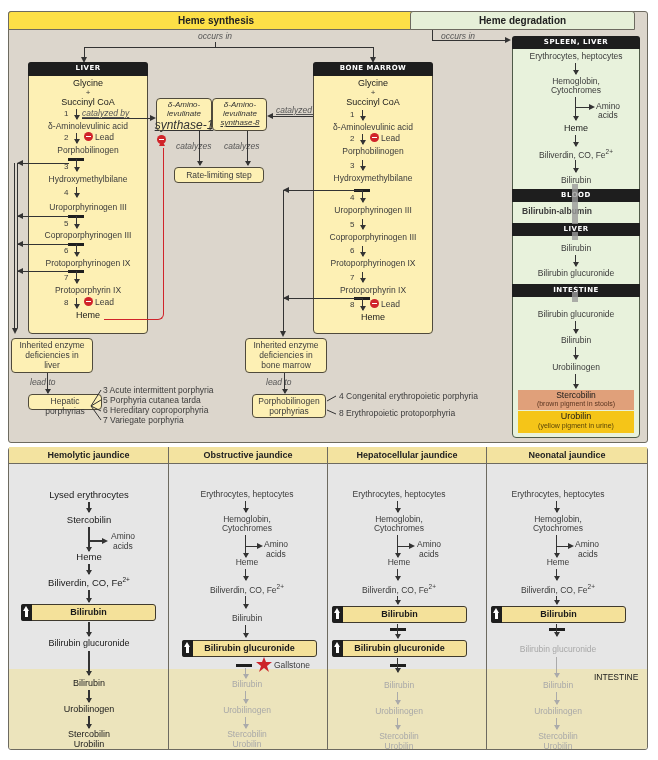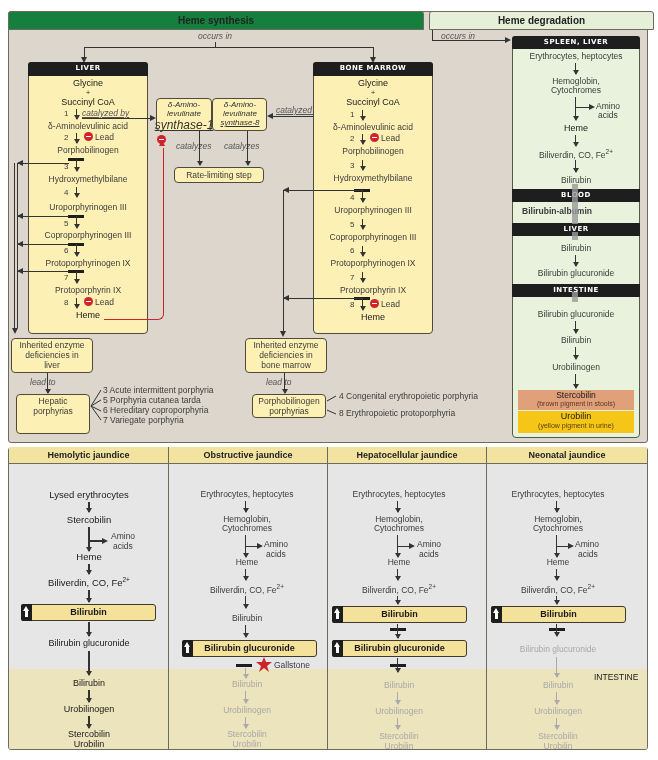--- a/index.html
+++ b/index.html
@@ -2,21 +2,21 @@
 <html><head>
 <meta charset="utf-8">
 <style>
   * { box-sizing: border-box; margin: 0; padding: 0; }
   body { width: 658px; height: 760px; background: #ffffff; position: relative; overflow: hidden;
          font-family: "Liberation Sans", sans-serif; color: #2b2b2b; }
   .abs { position: absolute; }
   .panel { position: absolute; border: 1.5px solid #6d6a60; border-radius: 3px; background: #dcd6cc; }
   .hdr { position: absolute; font-weight: bold; font-size: 10px; text-align: center; line-height: 17px;
          border: 1.5px solid #6d6a60; border-radius: 3px 3px 0 0; color: #222; }
-  .hdr-syn { background: #15803d; }
+  .hdr-syn { background: #fde047; }
   .hdr-deg { background: #e6f0d8; }
   .box { position: absolute; border: 1.5px solid #4f4a3c; border-radius: 4px; background: #fdf0b4; }
   .box-green { background: #e8f2dc; border-color: #4f5a48; }
   .blackbar { position: absolute; background: #1e1e1e; color: #fff; font-weight: bold; font-size: 7px;
               letter-spacing: 0.5px; text-align: center; line-height: 13px; font-family: "DejaVu Sans", sans-serif; }
   .t { position: absolute; white-space: nowrap; font-size: 8.5px; text-align: center; color: #3b3b3b; }
   .tb { font-weight: normal; color: #1a1a1a; font-size: 9px; }
   .it { font-style: italic; color: #555; font-size: 8.5px; }
   .small { font-size: 8px; }
   .cen { transform: translateX(-50%); }
@@ -45,21 +45,21 @@
   .up-icon::before { content: ""; position: absolute; left: 2px; top: 2px; border-left: 3.5px solid transparent; border-right: 3.5px solid transparent; border-bottom: 5px solid #fff; }
   .up-icon::after { content: ""; position: absolute; left: 4.3px; top: 6px; width: 2.4px; height: 7px; background: #fff; }
   .faint-t { color: #a8a8a8; }
   .sup { font-size: 6.5px; vertical-align: 4px; }
 </style>
 </head>
 <body>
 
 <div class="panel" style="left:8px;top:11px;width:640px;height:432px;"></div>
 <div class="hdr hdr-syn" style="left:8px;top:11px;width:416px;height:19px;">Heme synthesis</div>
-<div class="hdr hdr-deg" style="left:429px;top:11px;width:225px;height:19px;">Heme degradation</div>
+<div class="hdr hdr-deg" style="left:410px;top:11px;width:225px;height:19px;">Heme degradation</div>
 
 <div class="t it cen" style="left:215px;top:31px;">occurs in</div>
 <div class="hl" style="left:84px;top:47px;width:290px;"></div>
 <div class="vl" style="left:215px;top:42px;height:6px;"></div>
 <div class="vl" style="left:84px;top:47px;height:12px;"></div>
 <div class="ah-down" style="left:81px;top:57px;"></div>
 <div class="vl" style="left:373px;top:47px;height:12px;"></div>
 <div class="ah-down" style="left:370px;top:57px;"></div>
 
 <div class="vl" style="left:432px;top:30px;height:10px;"></div>
@@ -201,21 +201,21 @@
 <div class="ah-left" style="left:283px;top:295px;"></div>
 <div class="ah-down" style="left:280px;top:331px;"></div>
 
 <div class="box" style="left:11px;top:338px;width:82px;height:35px;">
   <div class="t cen" style="left:40px;top:1px;">Inherited enzyme</div>
   <div class="t cen" style="left:40px;top:11px;">deficiencies in</div>
   <div class="t cen" style="left:40px;top:21px;">liver</div>
 </div>
 <div class="t it" style="left:30px;top:377px;">lead to</div>
 <div class="arr" style="left:47px;top:373px;height:20px;"></div>
-<div class="box" style="left:16px;top:394px;width:74px;height:40px;">
+<div class="box" style="left:28px;top:394px;width:74px;height:16px;">
   <div class="t cen" style="left:36px;top:1px;">Hepatic</div>
   <div class="t cen" style="left:36px;top:11px;">porphyrias</div>
 </div>
 <div class="abs" style="left:90px;top:387px;width:12px;height:36px;">
   <svg width="12" height="36">
       <path d="M1 19 L11 3 M1 19 L11 13 M1 19 L11 24 M1 19 L11 33" stroke="#333" stroke-width="1" fill="none"></path>
     </svg>
 </div>
 <div class="t" style="left:103px;top:385px;text-align:left;">3 Acute intermittent porphyria</div>
 <div class="t" style="left:103px;top:395px;text-align:right;">5 Porphyria cutanea tarda</div>

